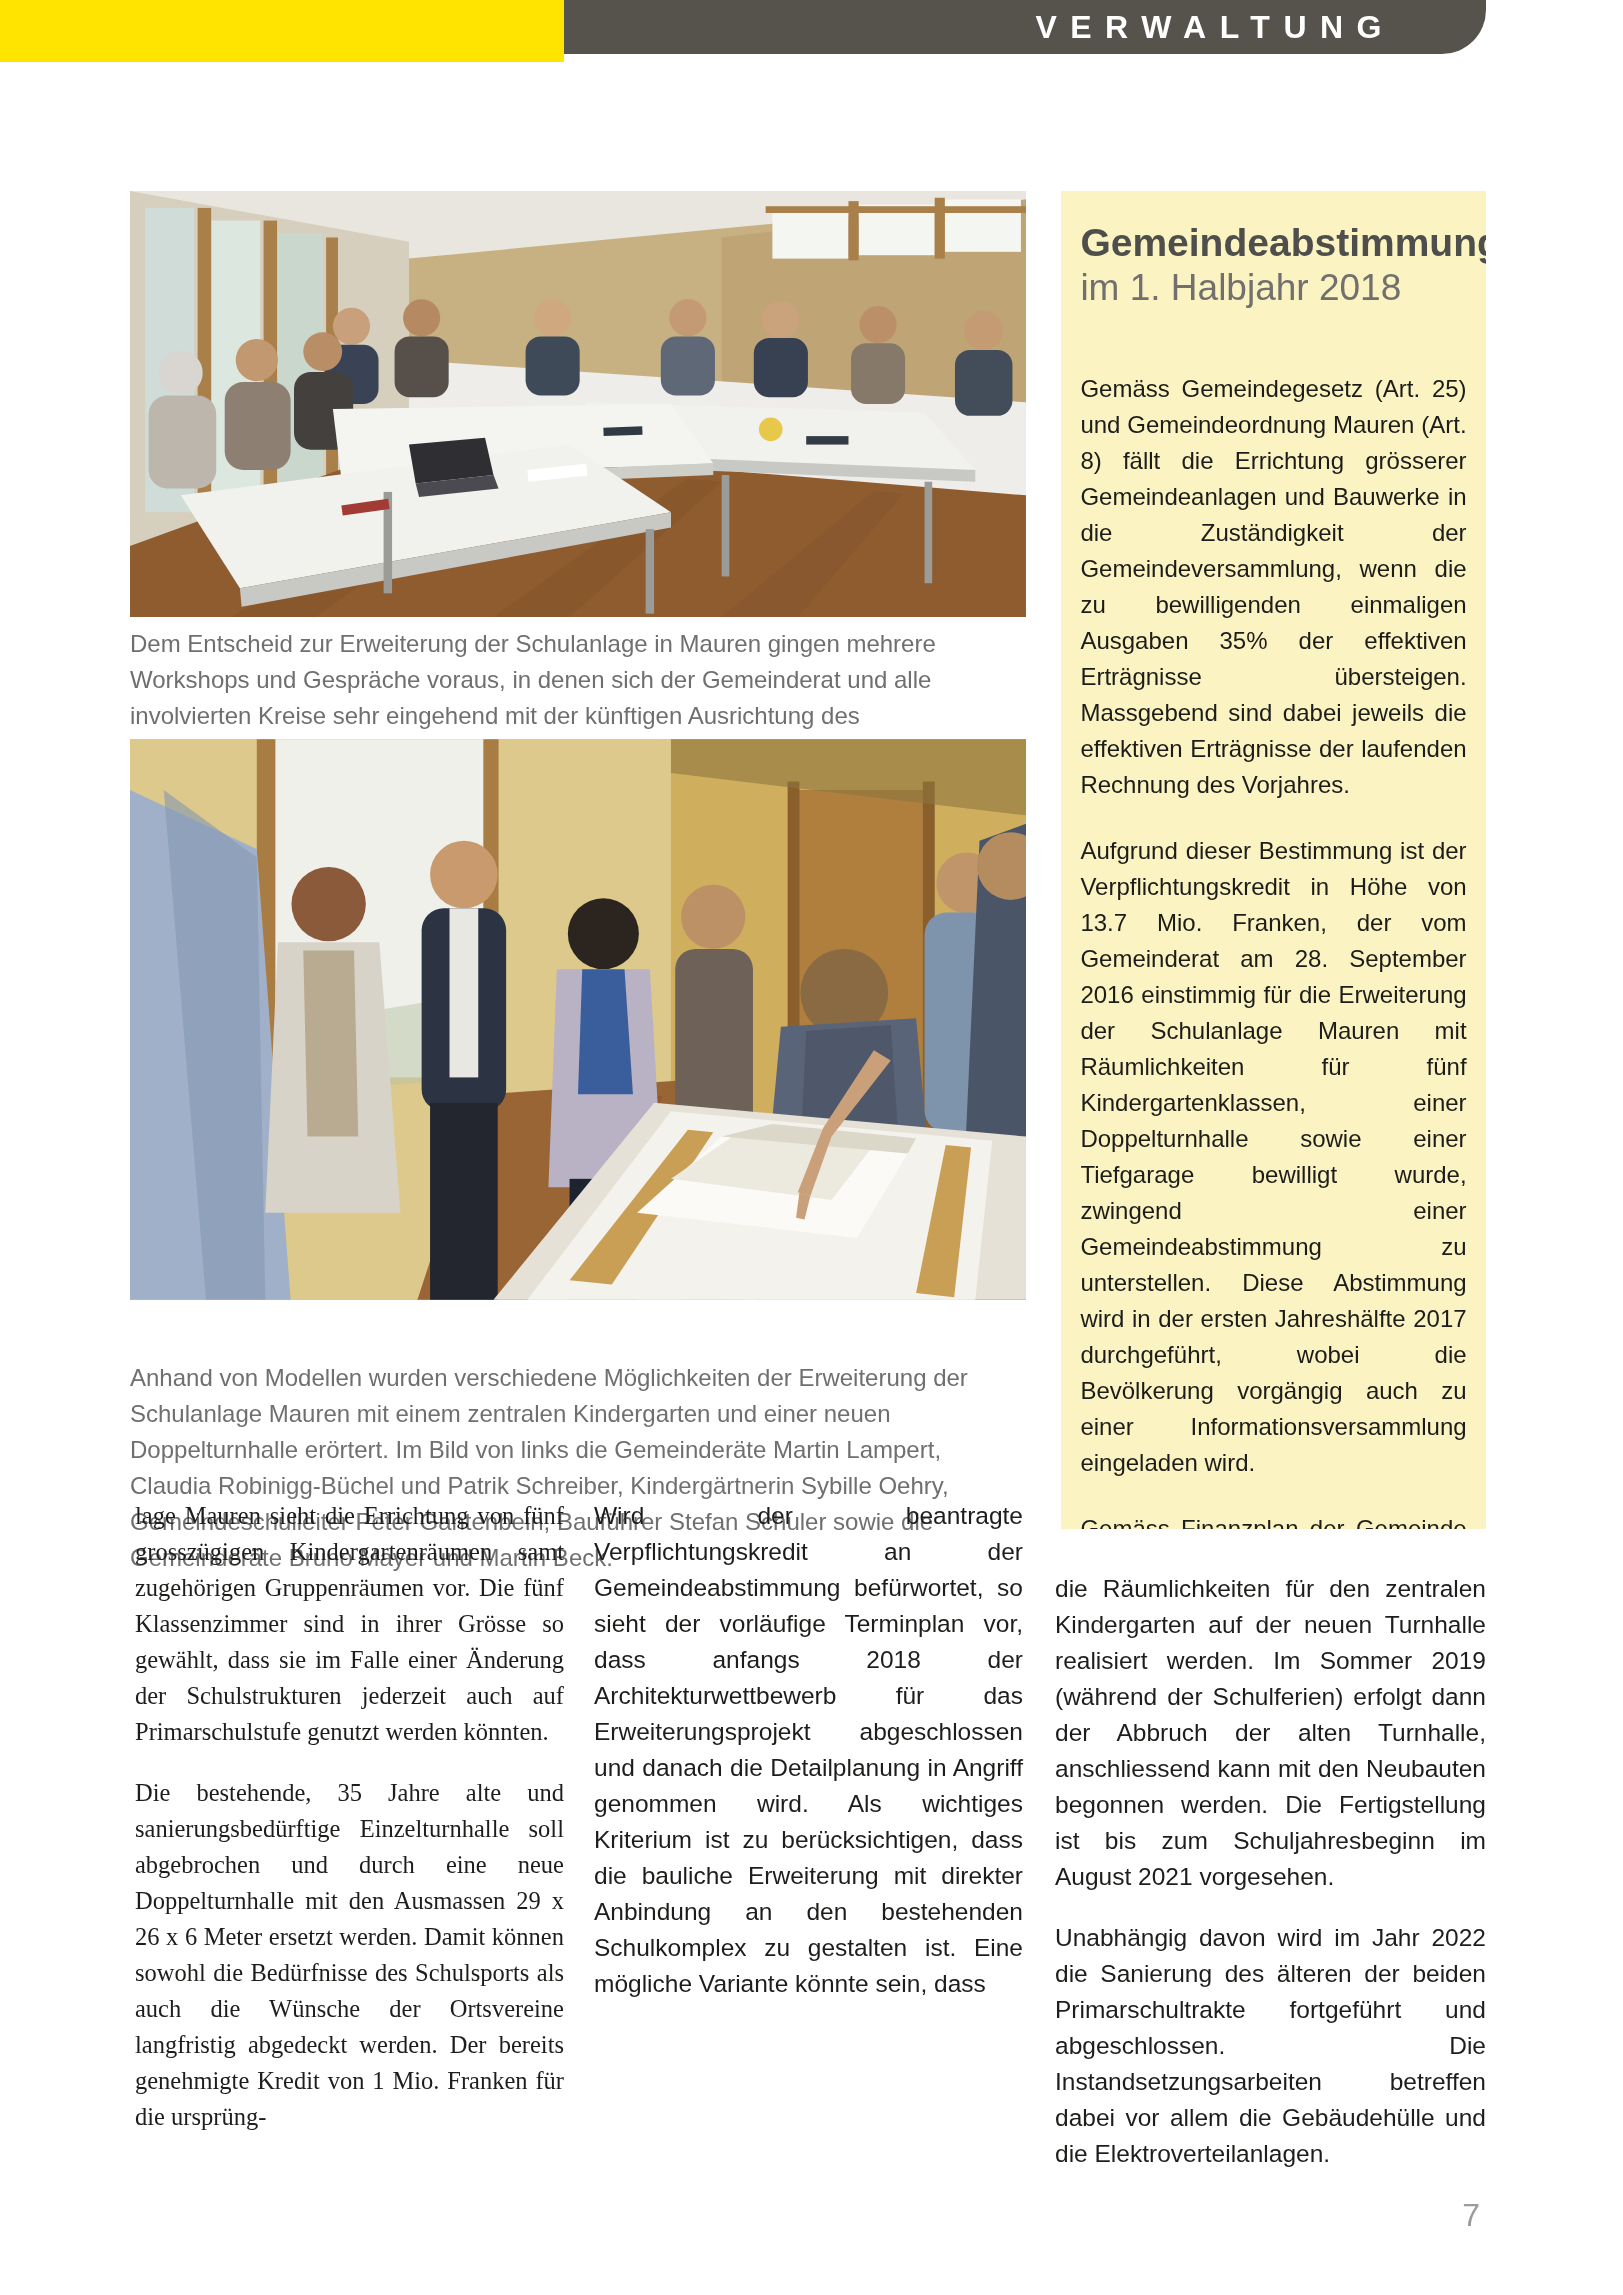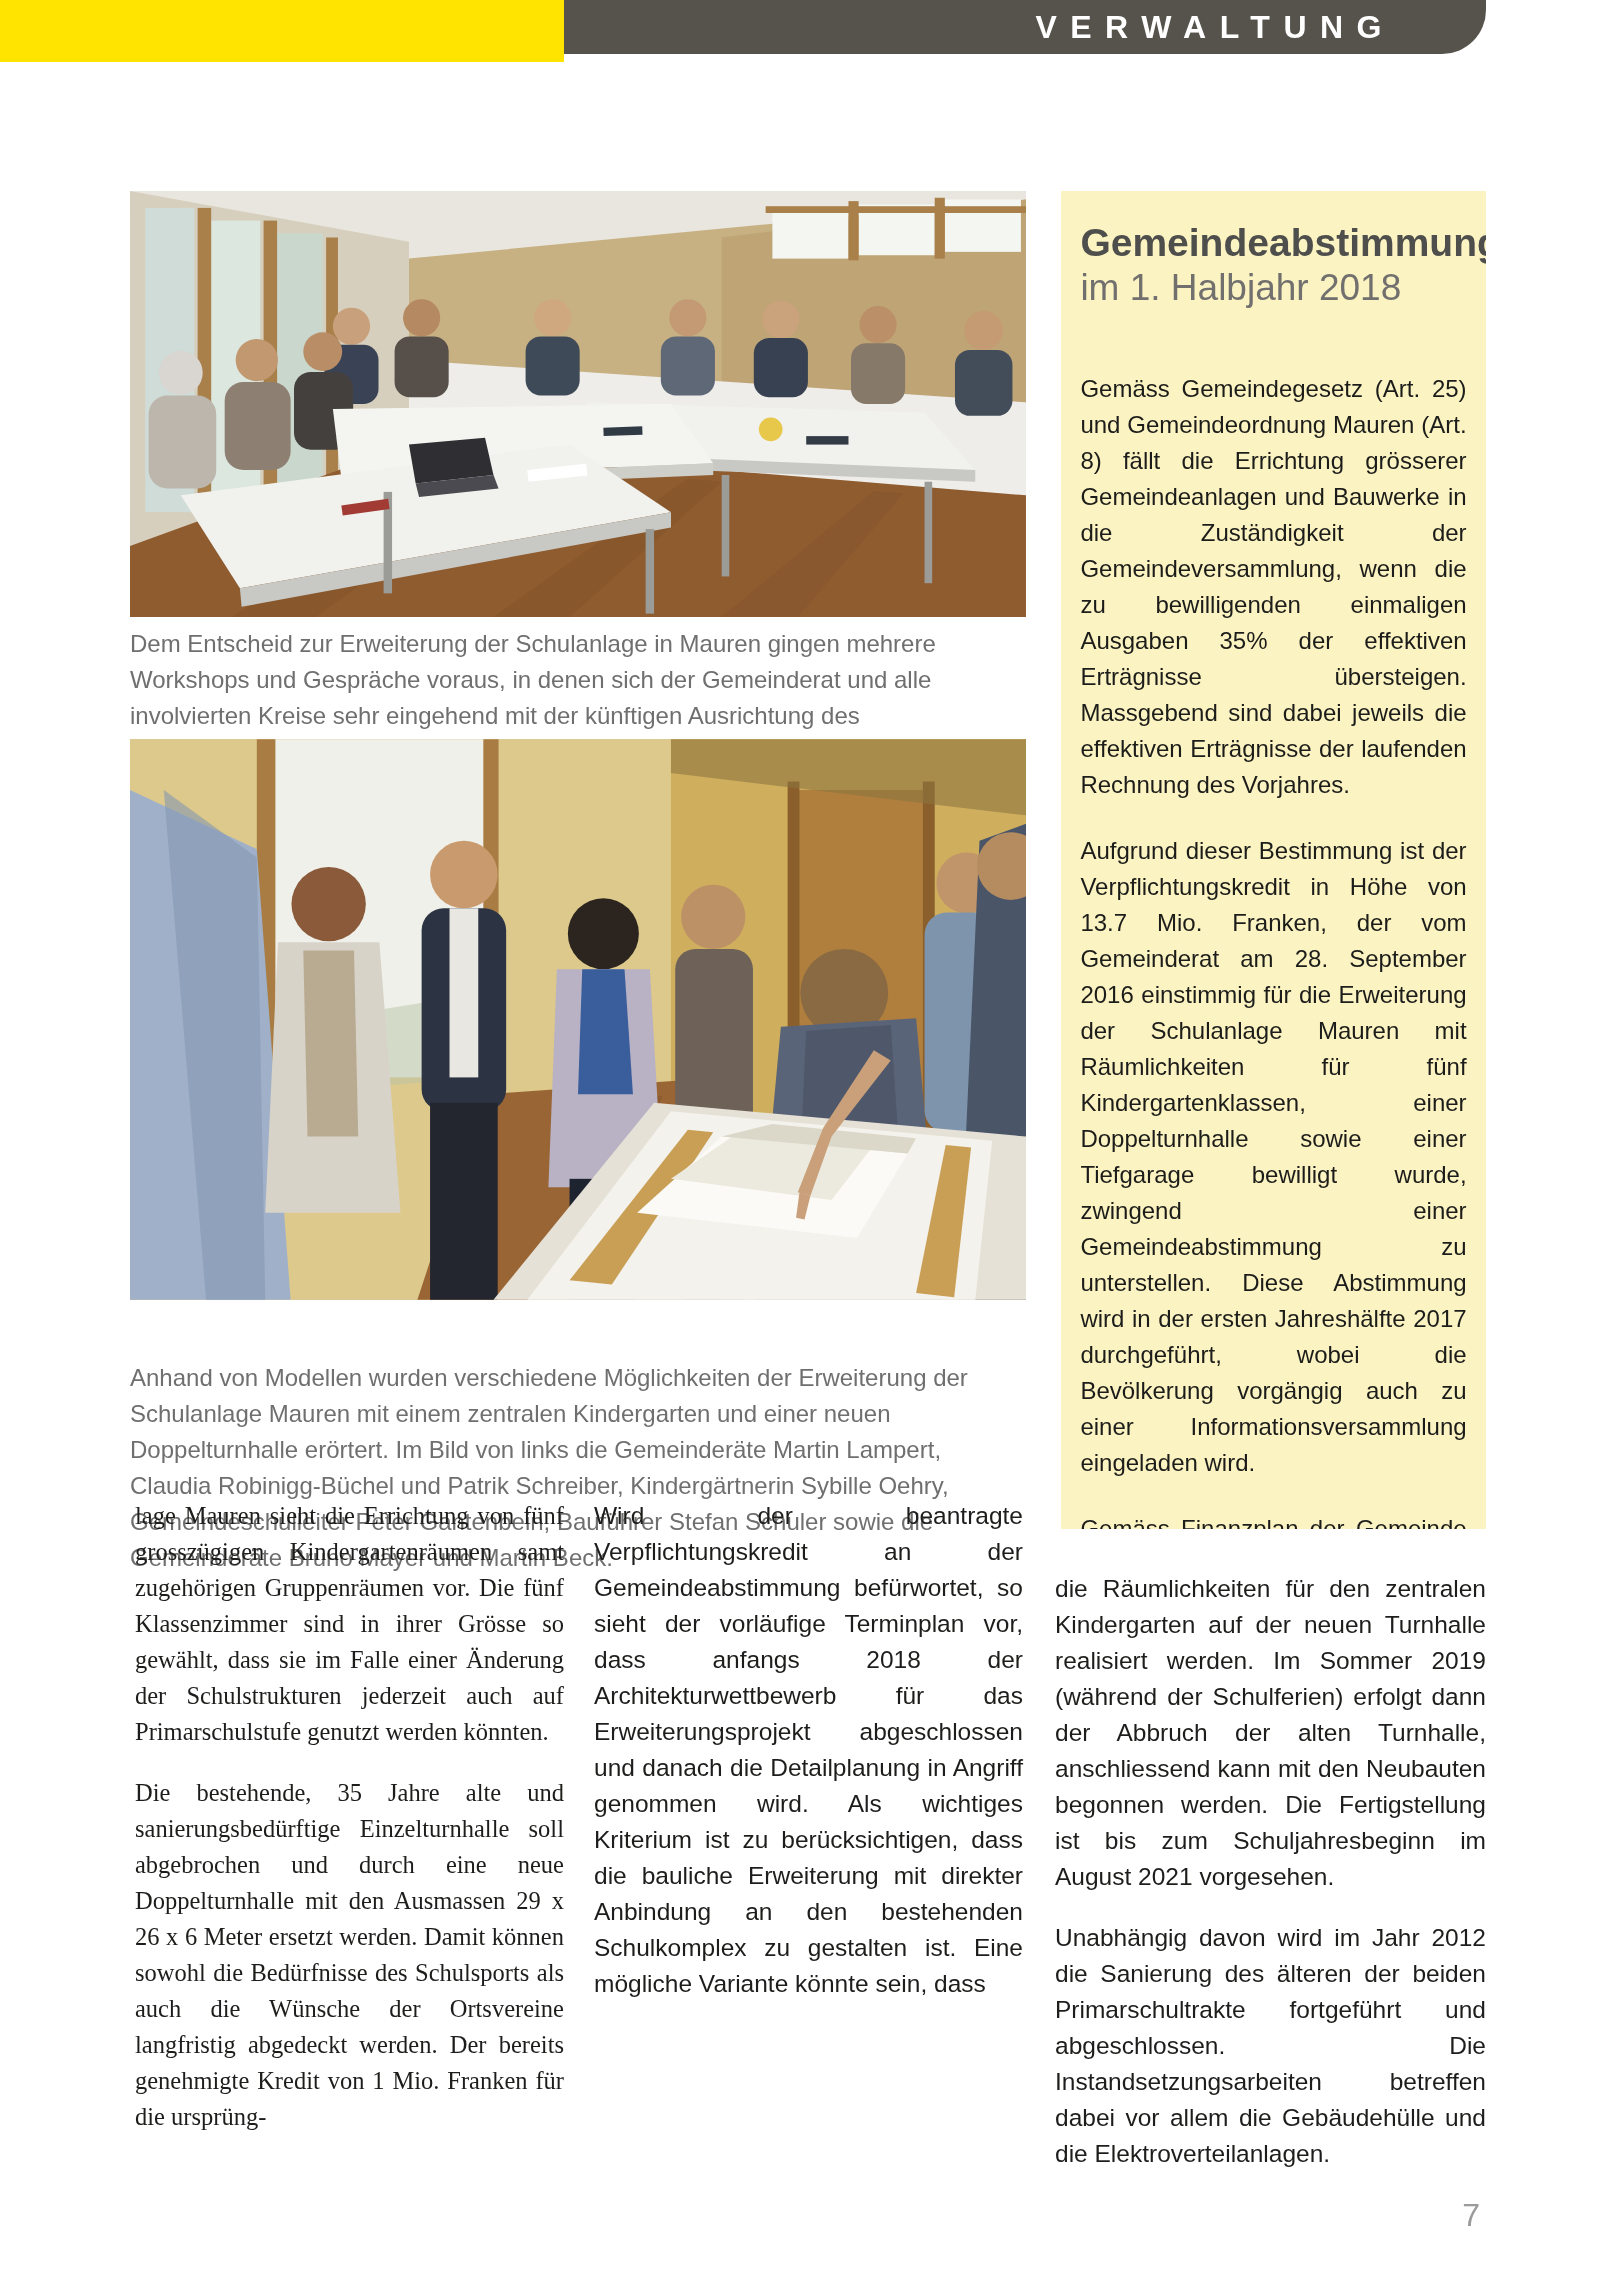--- a/index.html
+++ b/index.html
@@ -219,19 +219,19 @@
     <p>lage Mauren sieht die Errichtung von fünf grosszügigen Kindergartenräumen samt zugehörigen Gruppenräumen vor. Die fünf Klassenzimmer sind in ihrer Grösse so gewählt, dass sie im Falle einer Änderung der Schulstrukturen jederzeit auch auf Primarschulstufe genutzt werden könnten.</p>
     <p>Die bestehende, 35 Jahre alte und sanierungsbedürftige Einzelturnhalle soll abgebrochen und durch eine neue Doppelturnhalle mit den Ausmassen 29 x 26 x 6 Meter ersetzt werden. Damit können sowohl die Bedürfnisse des Schulsports als auch die Wünsche der Ortsvereine langfristig abgedeckt werden. Der bereits genehmigte Kredit von 1 Mio. Franken für die ursprüng-</p>
   </div>
 
   <div class="col col-mid">
     <p>Wird der beantragte Verpflichtungskredit an der Gemeindeabstimmung befürwortet, so sieht der vorläufige Terminplan vor, dass anfangs 2018 der Architekturwettbewerb für das Erweiterungsprojekt abgeschlossen und danach die Detailplanung in Angriff genommen wird. Als wichtiges Kriterium ist zu berücksichtigen, dass die bauliche Erweiterung mit direkter Anbindung an den bestehenden Schulkomplex zu gestalten ist. Eine mögliche Variante könnte sein, dass</p>
   </div>
 
   <div class="col col-right">
     <p>die Räumlichkeiten für den zentralen Kindergarten auf der neuen Turnhalle realisiert werden. Im Sommer 2019 (während der Schulferien) erfolgt dann der Abbruch der alten Turnhalle, anschliessend kann mit den Neubauten begonnen werden. Die Fertigstellung ist bis zum Schuljahresbeginn im August 2021 vorgesehen.</p>
-    <p>Unabhängig davon wird im Jahr 2012 die Sanierung des älteren der beiden Primarschultrakte fortgeführt und abgeschlossen. Die Instandsetzungsarbeiten betreffen dabei vor allem die Gebäudehülle und die Elektroverteilanlagen.</p>
+    <p>Unabhängig davon wird im Jahr 2022 die Sanierung des älteren der beiden Primarschultrakte fortgeführt und abgeschlossen. Die Instandsetzungsarbeiten betreffen dabei vor allem die Gebäudehülle und die Elektroverteilanlagen.</p>
   </div>
 
   <div class="pagenum">7</div>
 
 </div>
 
 
 </body></html>

